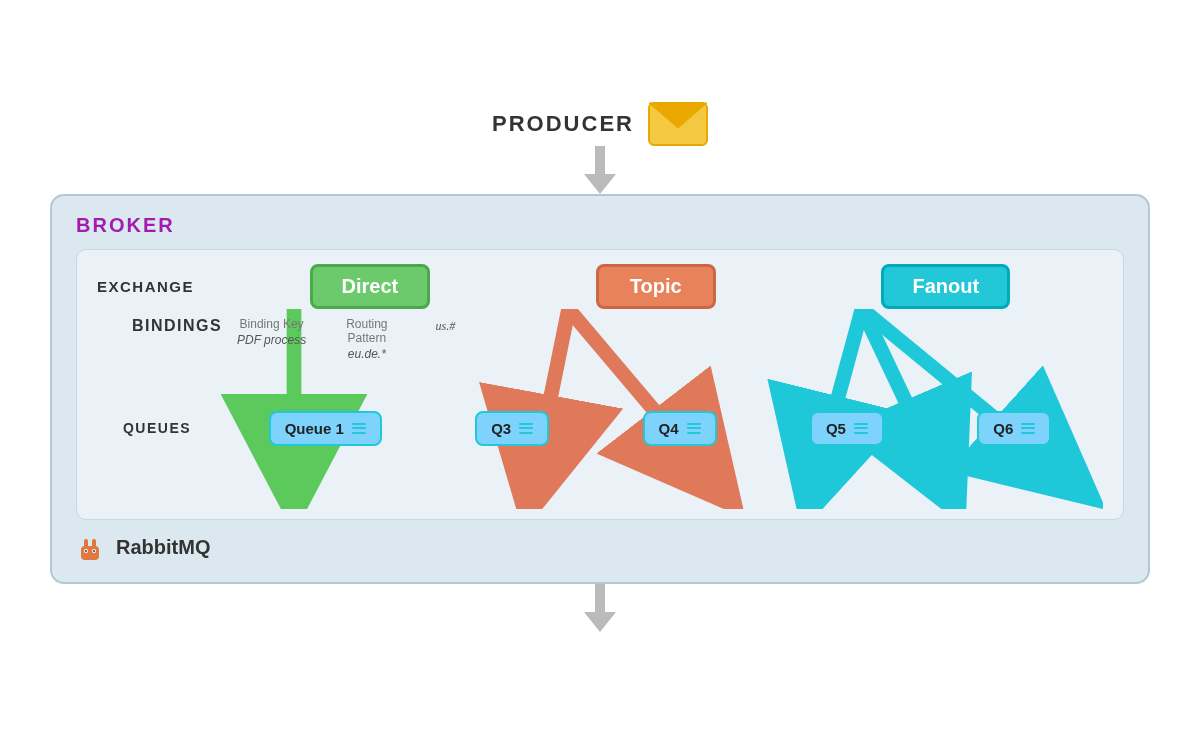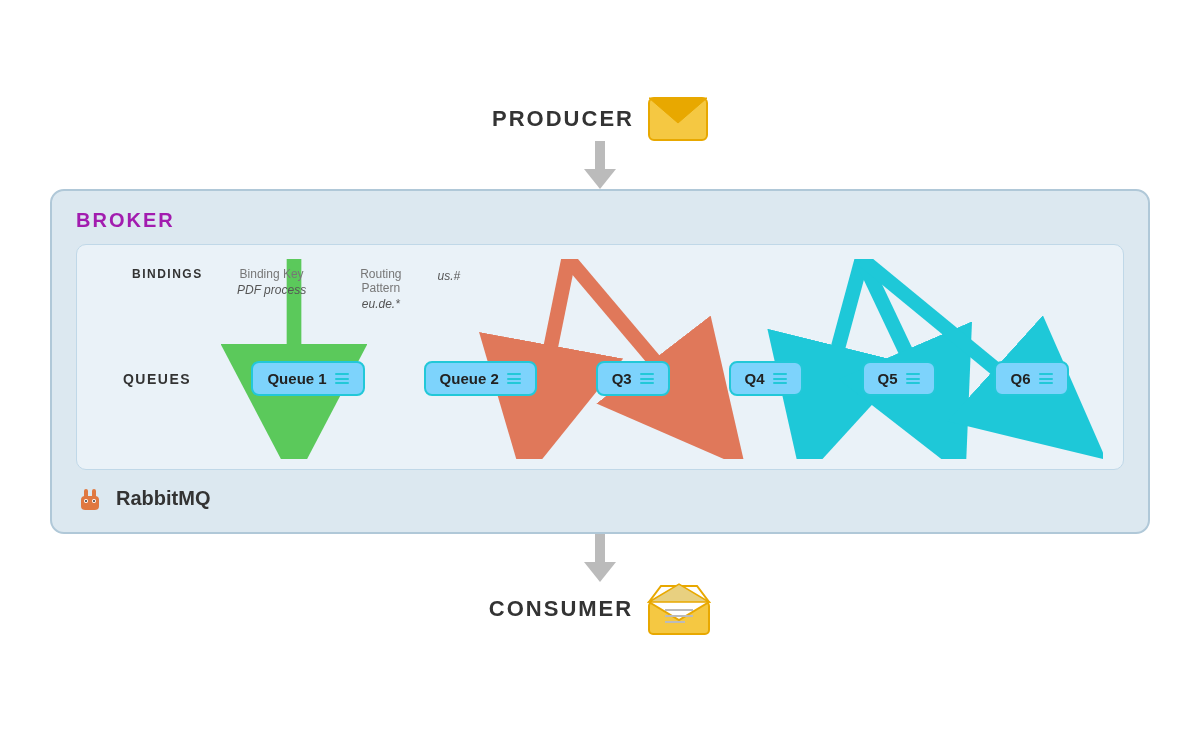--- a/index.html
+++ b/index.html
@@ -259,20 +259,28 @@
   <div class="connector-wrapper">
     <div class="v-connector" style="height:28px;background:#bbb;"></div>
     <div style="width:0;height:0;border-left:16px solid transparent;border-right:16px solid transparent;border-top:20px solid #bbb;"></div>
   </div>
 
   <div class="broker-box">
     <div class="broker-label">BROKER</div>
 
     <div class="exchange-section">
 
+      <div class="exchange-row">
+        <div class="section-label">EXCHANGE</div>
+        <div class="exchange-boxes">
+          <div class="exchange-btn exchange-direct">Direct</div>
+          <div class="exchange-btn exchange-topic">Topic</div>
+          <div class="exchange-btn exchange-fanout">Fanout</div>
+        </div>
+      </div>
 
       <div class="bindings-queues" style="min-height:200px;position:relative;">
 
         <svg class="arrows-svg" xmlns="http://www.w3.org/2000/svg" viewBox="0 0 960 200" preserveAspectRatio="none">
 
           <defs>
             <marker id="arrow-green" markerWidth="10" markerHeight="10" refX="5" refY="5" orient="auto">
               <polygon points="0,0 10,5 0,10" fill="#5bc95b"></polygon>
             </marker>
             <marker id="arrow-orange" markerWidth="10" markerHeight="10" refX="5" refY="5" orient="auto">
@@ -288,55 +296,47 @@
           <line x1="450" y1="0" x2="420" y2="155" stroke="#e0785a" stroke-width="14" marker-end="url(#arrow-orange)"></line>
           <line x1="450" y1="0" x2="575" y2="155" stroke="#e0785a" stroke-width="14" marker-end="url(#arrow-orange)"></line>
 
           <line x1="730" y1="0" x2="690" y2="155" stroke="#1ec8d8" stroke-width="14" marker-end="url(#arrow-cyan)"></line>
           <line x1="730" y1="0" x2="800" y2="155" stroke="#1ec8d8" stroke-width="14" marker-end="url(#arrow-cyan)"></line>
           <line x1="730" y1="0" x2="910" y2="155" stroke="#1ec8d8" stroke-width="14" marker-end="url(#arrow-cyan)"></line>
         </svg>
 
         <div class="bindings-row" style="position:relative;z-index:2;">
           <div class="bindings-labels">
-            <span class="section-label" style="font-size:12px;padding-left:35px;">BINDINGS</span>
+            <span class="section-label" style="font-size:16px;padding-left:35px;">BINDINGS</span>
           </div>
           <div class="binding-annotations">
 
             <div class="binding-ann-item" style="margin-left:10px;">
               <span class="ann-title">Binding Key</span>
               <span class="ann-value">PDF process</span>
             </div>
 
-            <div class="binding-ann-item" style="margin-left:54px;">
+            <div class="binding-ann-item" style="margin-left:40px;">
               <span class="ann-title" style="white-space:pre-line;">Routing<br>Pattern</span>
               <span class="ann-value">eu.de.*</span>
             </div>
 
-            <div class="binding-ann-item" style="margin-left:36px;">
+            <div class="binding-ann-item" style="margin-left:48px;font-family:Liberation Serif, serif;">
               <span class="ann-title"></span>
               <span class="ann-value">us.#</span>
             </div>
             <div style="flex:1;"></div>
           </div>
         </div>
 
         <div class="queues-row" style="position:relative;z-index:2;margin-top:50px;text-align:center;">
           <div class="section-label" style="font-size:14px;">QUEUES</div>
           <div class="queues-list">
             <div class="queue-item">
               <span>Queue 1</span>
-              <div class="queue-lines">
-                <span></span>
-                  <span></span>
-                  <span></span>
-              </div>
-            </div>
-            <div class="queue-item">
-              <span>Queue 2</span>
               <div class="queue-lines">
                 <span></span>
                   <span></span>
                   <span></span>
               </div>
             </div>
             <div class="queue-item">
               <span>Q3</span>
               <div class="queue-lines">
                 <span></span>
@@ -388,32 +388,14 @@
       <span class="rabbitmq-logo-text">RabbitMQ</span>
     </div>
 
   </div>
 
   <div class="connector-wrapper">
     <div class="v-connector" style="height:28px;background:#bbb;"></div>
     <div style="width:0;height:0;border-left:16px solid transparent;border-right:16px solid transparent;border-top:20px solid #bbb;"></div>
   </div>
 
-  <div class="consumer-section">
-    <div style="display:flex;align-items:center;gap:14px;">
-      <span class="consumer-label">CONSUMER</span>
-
-      <svg width="64" height="54" viewBox="0 0 64 54">
-
-        <rect x="2" y="20" width="60" height="32" rx="4" fill="#F5C842" stroke="#E8A800" stroke-width="2"></rect>
-
-        <polygon points="2,20 32,38 62,20 50,4 14,4" fill="#fff" stroke="#E8A800" stroke-width="2"></polygon>
-
-        <line x1="18" y1="28" x2="46" y2="28" stroke="#bbb" stroke-width="2"></line>
-        <line x1="18" y1="34" x2="46" y2="34" stroke="#bbb" stroke-width="2"></line>
-        <line x1="18" y1="40" x2="38" y2="40" stroke="#bbb" stroke-width="2"></line>
-
-        <polygon points="2,20 32,2 62,20" fill="#e8d080" stroke="#E8A800" stroke-width="1.5"></polygon>
-      </svg>
-    </div>
-  </div>
 
 </div>
 
 </body></html>

